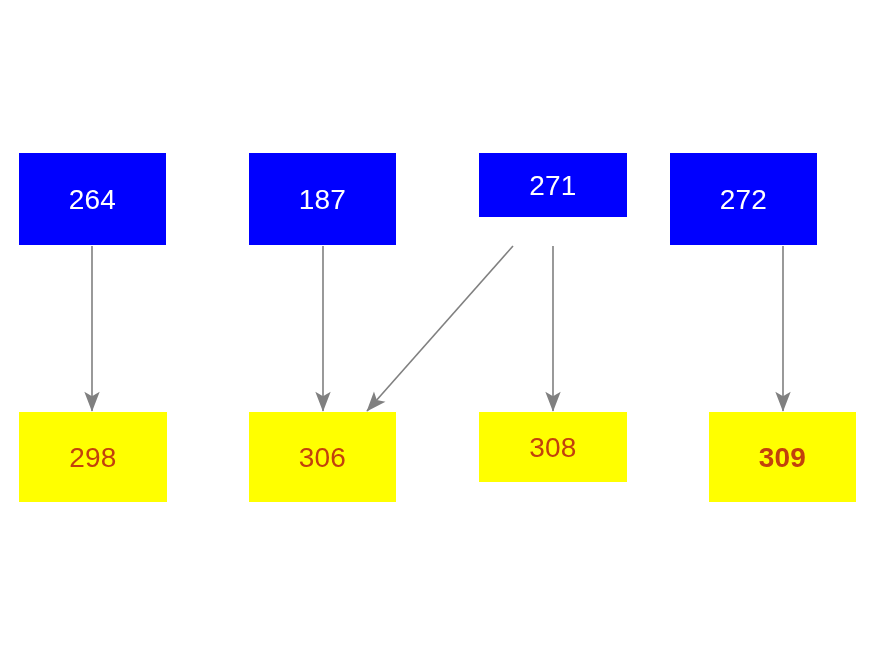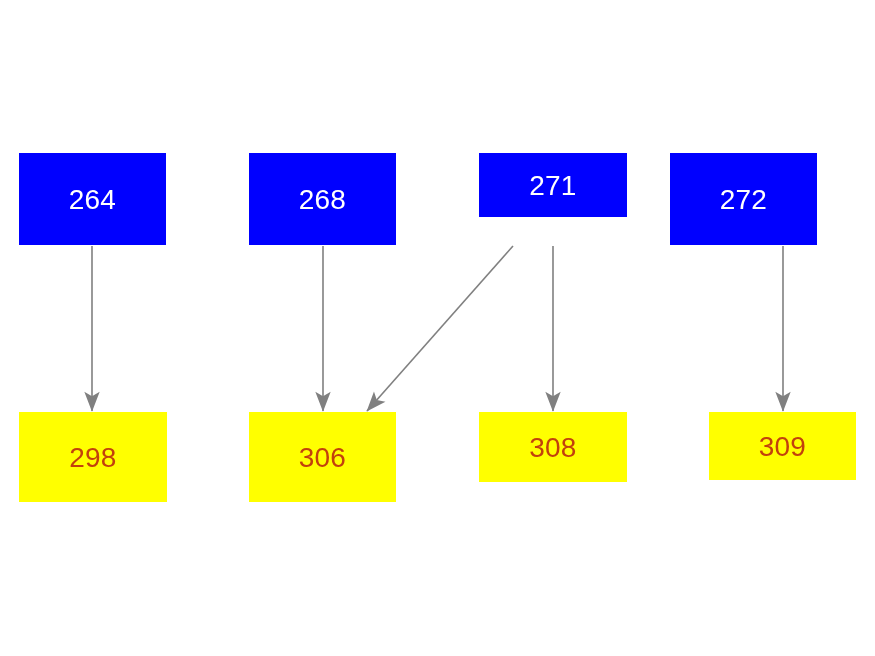--- a/index.html
+++ b/index.html
@@ -68,21 +68,21 @@
       <line x1="553" y1="246" x2="553" y2="411" stroke="#808080" stroke-width="1.6" marker-end="url(#ah)"></line>
       <line x1="783" y1="246" x2="783" y2="411" stroke="#808080" stroke-width="1.6" marker-end="url(#ah)"></line>
     </g>
   </svg>
 
   <div class="node-box src" style="left:19px; top:153px; width:147px; height:92px;">
     <span class="node-label">264</span>
   </div>
 
   <div class="node-box src" style="left:249px; top:153px; width:147px; height:92px;">
-    <span class="node-label">268</span>
+    <span class="node-label">187</span>
   </div>
 
   <div class="node-box src" style="left:479px; top:153px; width:148px; height:64px;">
     <span class="node-label">271</span>
   </div>
 
   <div class="node-box src" style="left:670px; top:153px; width:147px; height:92px;justify-content:center;">
     <span class="node-label">272</span>
   </div>
 
@@ -91,17 +91,17 @@
   </div>
 
   <div class="node-box dst" style="left:249px; top:412px; width:147px; height:90px;">
     <span class="node-label">306</span>
   </div>
 
   <div class="node-box dst" style="left:479px; top:412px; width:148px; height:70px;">
     <span class="node-label">308</span>
   </div>
 
-  <div class="node-box dst" style="left:709px; top:412px; width:147px; height:68px;">
+  <div class="node-box dst" style="left:709px; top:412px; width:147px; height:90px;font-weight:bold;">
     <span class="node-label">309</span>
   </div>
 
 </div>
 
 </body></html>

